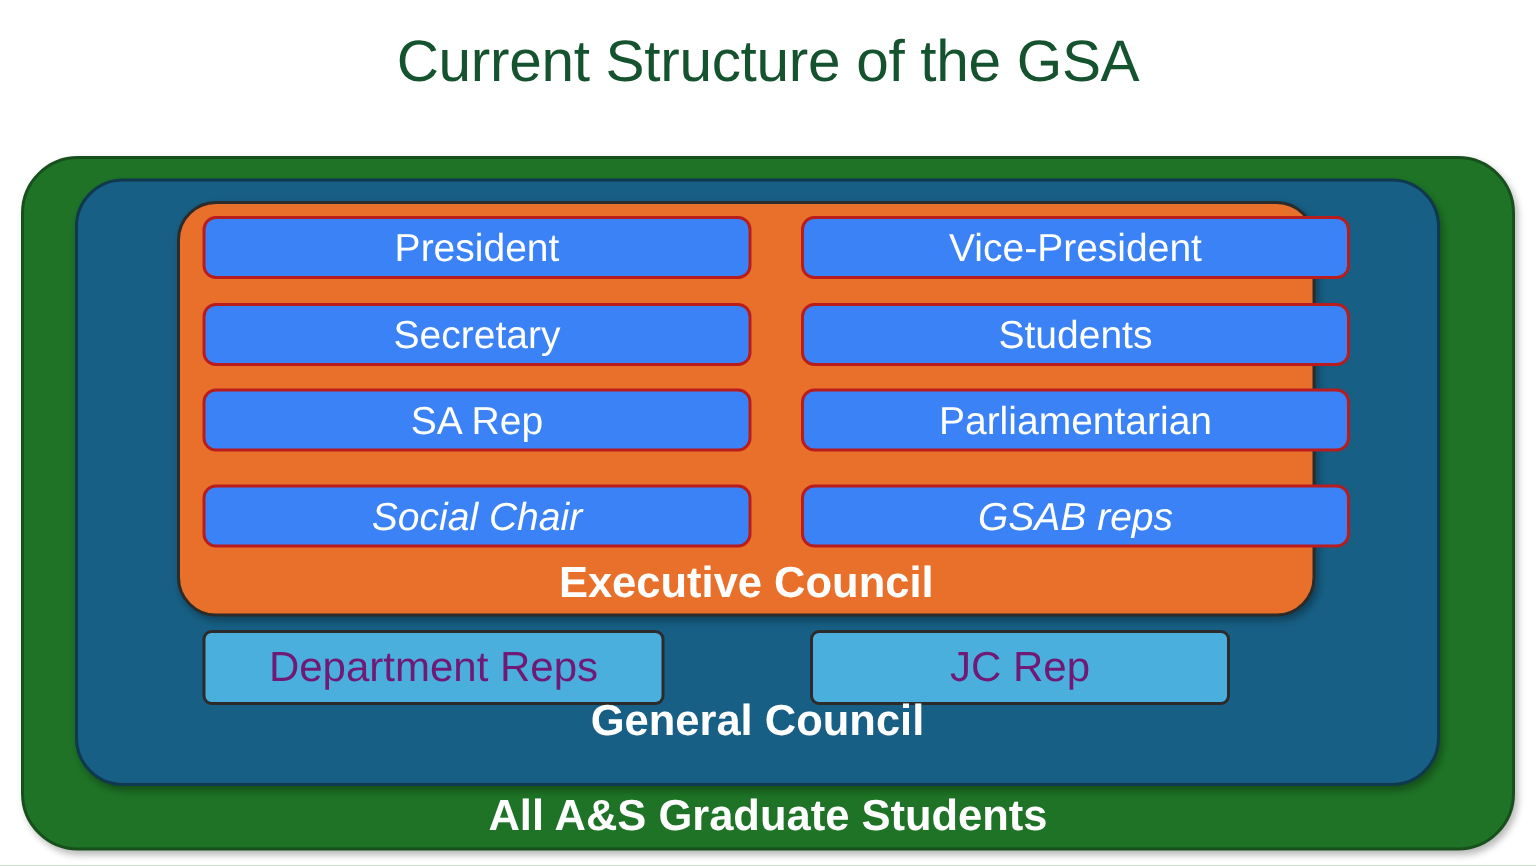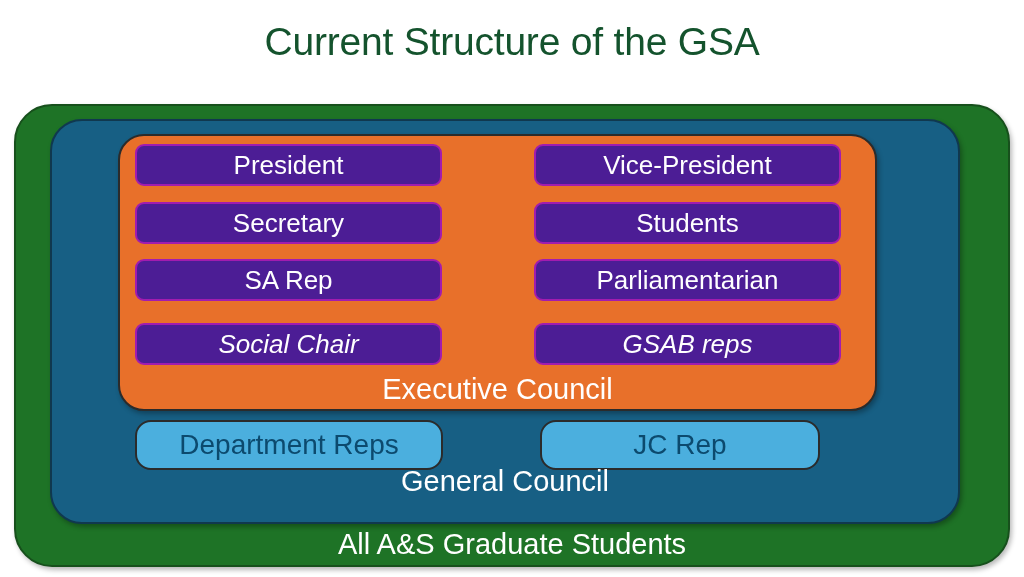--- a/index.html
+++ b/index.html
@@ -70,21 +70,21 @@
   }
 
   
   .layer-caption {
     position: absolute;
     text-align: center;
     color: #ffffff;
     font-size: 29px;
     line-height: 34px;
     white-space: nowrap;
-    font-weight: 400;
+    font-weight: 700;
   }
   #executive-council-caption {
     left: 118px;
     top: 372px;
     width: 759px;
   }
   #general-council-caption {
     left: 50px;
     top: 464px;
     width: 910px;
@@ -92,24 +92,24 @@
   #students-caption {
     left: 14px;
     top: 527px;
     width: 996px;
   }
 
   
   .role-pill {
     position: absolute;
     box-sizing: border-box;
-    width: 307px;
+    width: 366px;
     height: 42px;
-    background: #4c1d95;
-    border: 2px solid #a21caf;
+    background: #3b82f6;
+    border: 2px solid #b91c1c;
     border-radius: 9px;
     color: #ffffff;
     font-size: 26px;
     line-height: 38px;
     text-align: center;
     white-space: nowrap;
   }
   .col-left  { left: 135px; }
   .col-right { left: 534px; }
   .row-0 { top: 144px; }
@@ -117,22 +117,22 @@
   .row-2 { top: 259px; }
   .row-3 { top: 323px; font-style: italic; }
 
   
   .rep-pill {
     position: absolute;
     box-sizing: border-box;
     height: 50px;
     background: #4BAFDE;
     border: 2px solid #2b2b2b;
-    border-radius: 16px;
-    color: #0c4a6e;
+    border-radius: 6px;
+    color: #701a75;
     font-size: 28px;
     line-height: 46px;
     text-align: center;
     white-space: nowrap;
   }
   #rep-pill-0 {
     left: 135px;
     top: 420px;
     width: 308px;
   }

